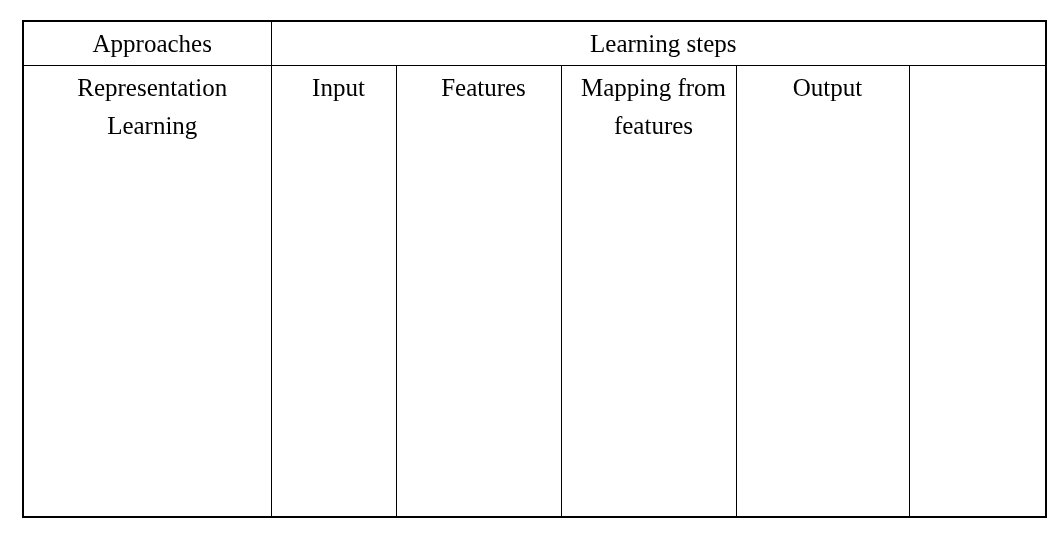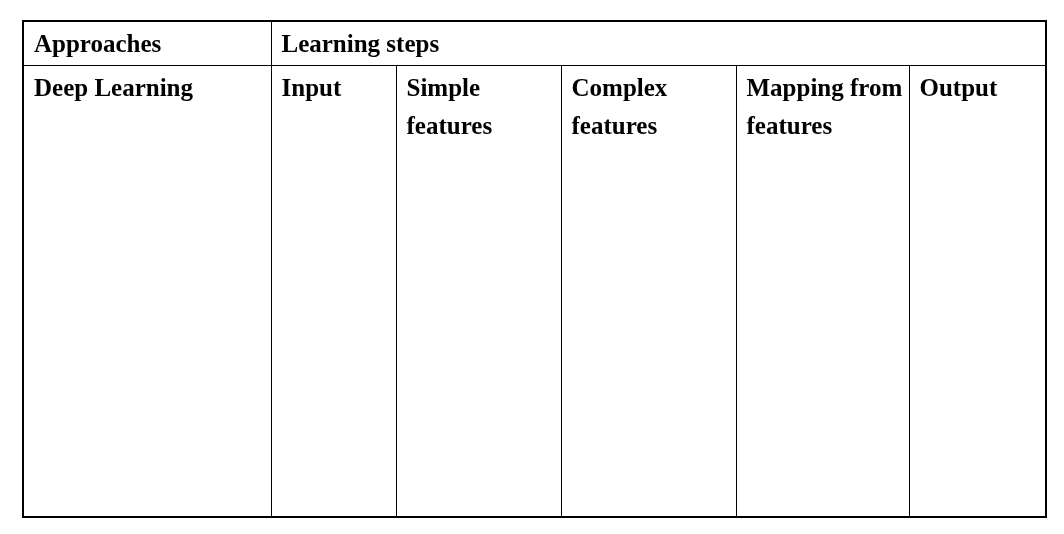--- a/index.html
+++ b/index.html
@@ -32,25 +32,25 @@
     border-collapse: collapse;
     table-layout: fixed;
     background: #ffffff;
     border: 2.5px solid #000000;
   }
 
   #approaches-table td,
   #approaches-table th {
     border: 1.5px solid #000000;
     vertical-align: top;
-    text-align: left;
+    text-align: center;
     padding: 3px 0 2px 10px;
     font-size: 25px;
     line-height: 1.5;
-    font-weight: bold;
+    font-weight: normal;
     background: #ffffff;
   }
 
   
   col.c1 { width: 248px; }
   col.c2 { width: 125px; }
   col.c3 { width: 165px; }
   col.c4 { width: 175px; }
   col.c5 { width: 173px; }
   col.c6 { width: 137px; }
@@ -104,38 +104,38 @@
       <tr class="header-row">
         <th class="approaches-head">Approaches</th>
         <th class="learning-steps-head" colspan="5">Learning steps</th>
       </tr>
     </thead>
 
     <tbody>
 
 
 
-
-      <tr class="data-row row-deep">
+      <tr class="data-row row-representation-learning">
         <td>
-          <span class="cell-text">Deep Learning</span>
+          <span class="cell-text">Representation Learning</span>
         </td>
         <td>
           <span class="cell-text">Input</span>
         </td>
         <td>
-          <span class="cell-text">Simple features</span>
-        </td>
-        <td>
-          <span class="cell-text">Complex features</span>
+          <span class="cell-text">Features</span>
         </td>
         <td>
           <span class="cell-text">Mapping from features</span>
         </td>
         <td>
           <span class="cell-text">Output</span>
         </td>
+        <td>
+          <span class="cell-empty"></span>
+        </td>
       </tr>
+
 
     </tbody>
   </table>
 
 </div>
 
 </body></html>

